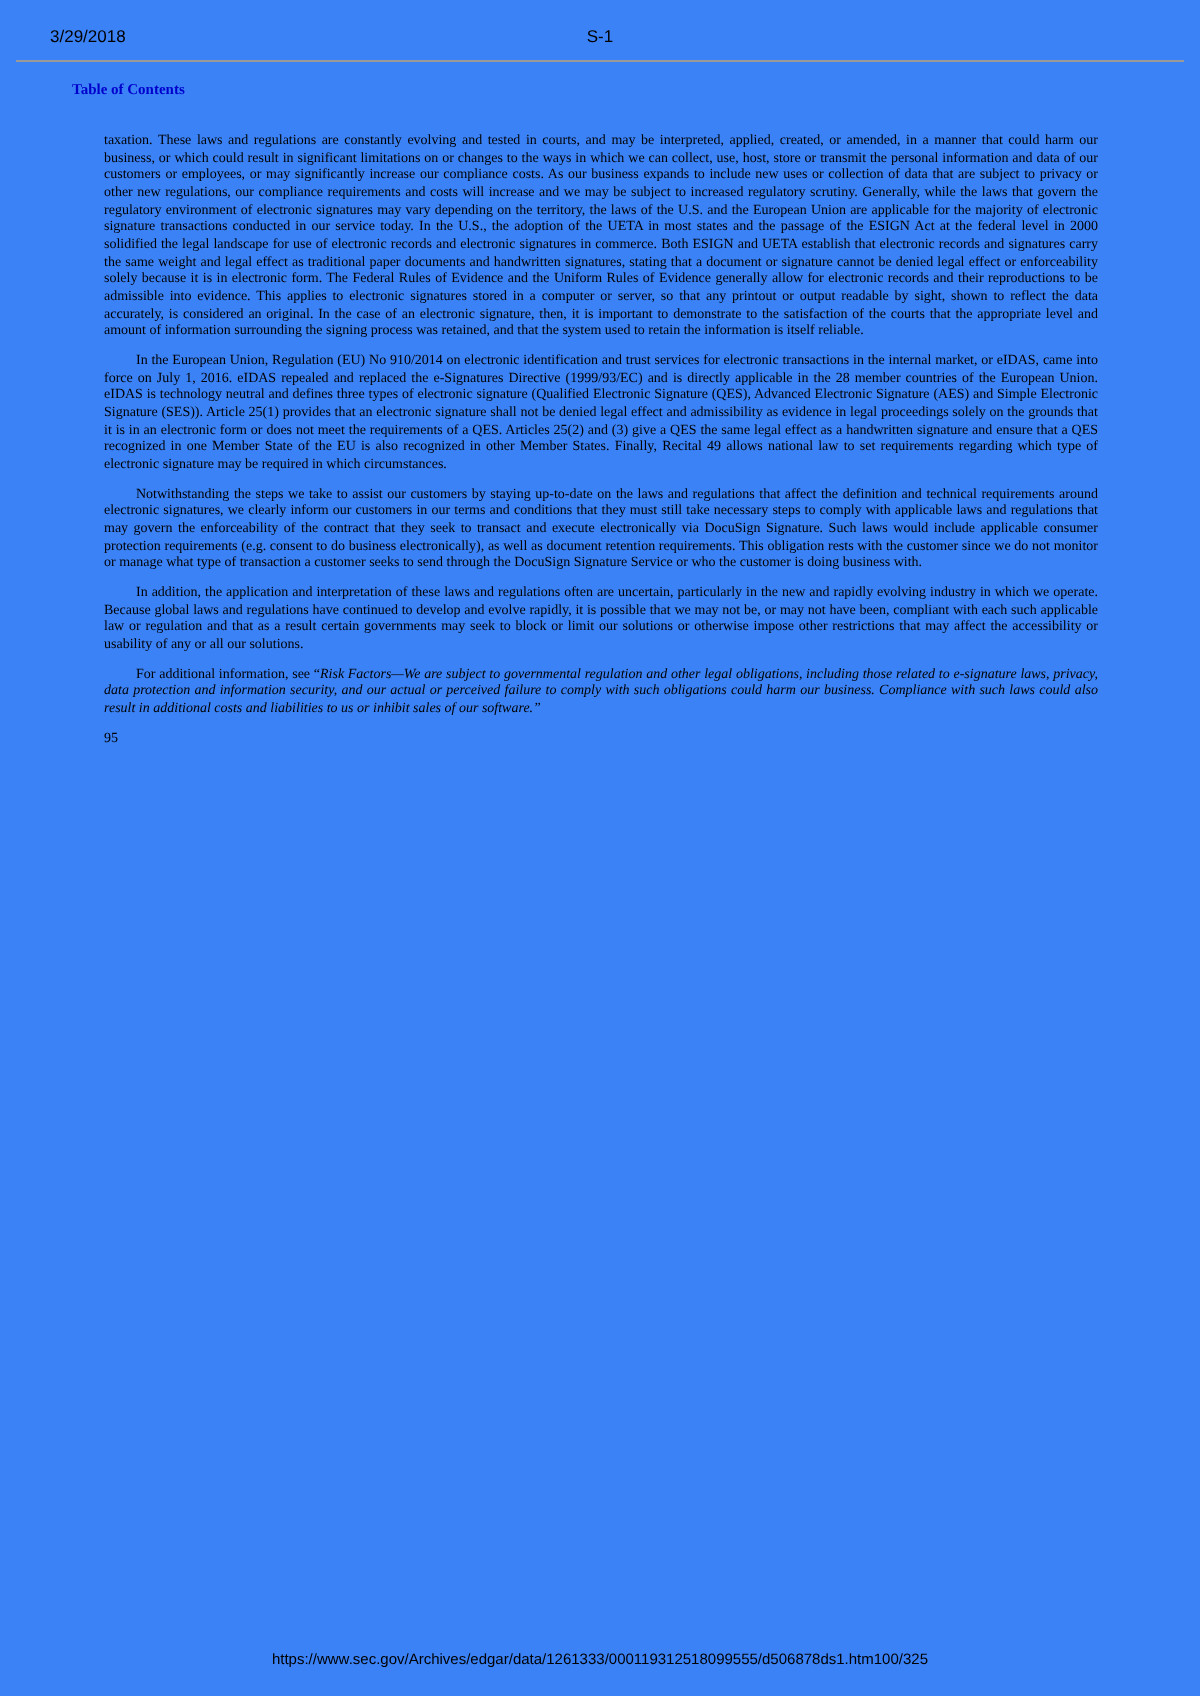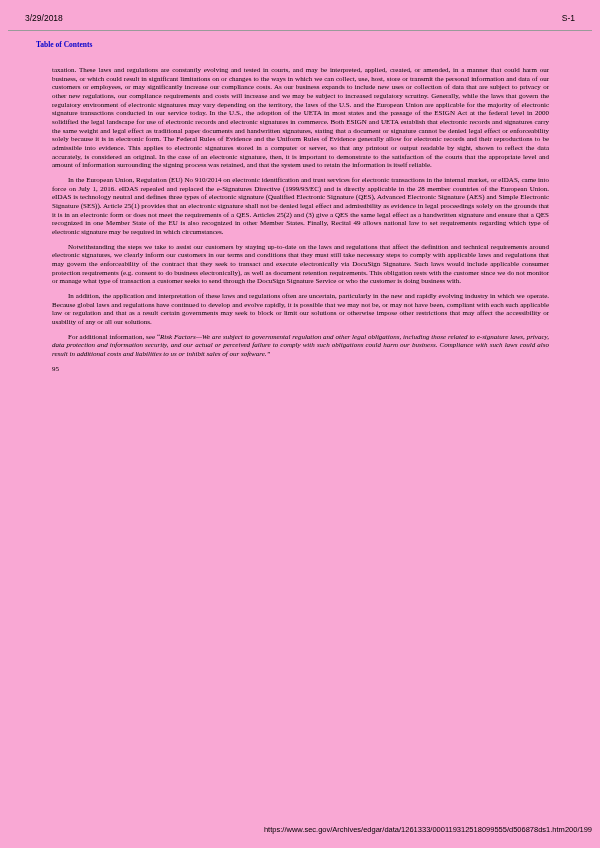--- a/index.html
+++ b/index.html
@@ -1,37 +1,37 @@
 <!DOCTYPE html>
 <html><head>
 <meta charset="utf-8">
 <style>
   html, body { margin: 0; padding: 0; background: #ffffff; }
   .page {
     position: relative;
     width: 600px;
     height: 848px;
-    background: #f9a8d4;
+    background: #3b82f6;
     color: #000000;
     font-family: "Liberation Serif", serif;
     overflow: hidden;
     box-sizing: border-box;
   }
   .print-header {
     position: absolute;
     top: 13px;
     left: 25px;
     right: 25px;
     height: 12px;
     font-family: "Liberation Sans", sans-serif;
     font-size: 8.5px;
     color: #000000;
   }
   .print-header .date { position: absolute; left: 0; top: 0; }
-  .print-header .doctype { display: block; text-align: right; }
+  .print-header .doctype { display: block; text-align: center; }
   .header-rule {
     position: absolute;
     top: 30px;
     left: 8px;
     right: 8px;
     border: none;
     border-top: 1px solid #9a9a9a;
     margin: 0;
   }
   .toc-link {
@@ -61,21 +61,21 @@
     text-align: left;
     font-size: 7px;
     margin-top: 6px;
   }
   .print-footer {
     position: absolute;
     left: 8px;
     right: 8px;
     bottom: 14px;
     display: flex;
-    justify-content: flex-end;
+    justify-content: center;
     align-items: baseline;
     font-family: "Liberation Sans", sans-serif;
     font-size: 7.5px;
     color: #000000;
   }
 </style>
 </head>
 <body>
 
 <div class="page">
@@ -93,16 +93,16 @@
     <p class="first">taxation. These laws and regulations are constantly evolving and tested in courts, and may be interpreted, applied, created, or amended, in a manner that could harm our business, or which could result in significant limitations on or changes to the ways in which we can collect, use, host, store or transmit the personal information and data of our customers or employees, or may significantly increase our compliance costs. As our business expands to include new uses or collection of data that are subject to privacy or other new regulations, our compliance requirements and costs will increase and we may be subject to increased regulatory scrutiny. Generally, while the laws that govern the regulatory environment of electronic signatures may vary depending on the territory, the laws of the U.S. and the European Union are applicable for the majority of electronic signature transactions conducted in our service today. In the U.S., the adoption of the UETA in most states and the passage of the ESIGN Act at the federal level in 2000 solidified the legal landscape for use of electronic records and electronic signatures in commerce. Both ESIGN and UETA establish that electronic records and signatures carry the same weight and legal effect as traditional paper documents and handwritten signatures, stating that a document or signature cannot be denied legal effect or enforceability solely because it is in electronic form. The Federal Rules of Evidence and the Uniform Rules of Evidence generally allow for electronic records and their reproductions to be admissible into evidence. This applies to electronic signatures stored in a computer or server, so that any printout or output readable by sight, shown to reflect the data accurately, is considered an original. In the case of an electronic signature, then, it is important to demonstrate to the satisfaction of the courts that the appropriate level and amount of information surrounding the signing process was retained, and that the system used to retain the information is itself reliable.</p>
     <p>In the European Union, Regulation (EU) No 910/2014 on electronic identification and trust services for electronic transactions in the internal market, or eIDAS, came into force on July 1, 2016. eIDAS repealed and replaced the e-Signatures Directive (1999/93/EC) and is directly applicable in the 28 member countries of the European Union. eIDAS is technology neutral and defines three types of electronic signature (Qualified Electronic Signature (QES), Advanced Electronic Signature (AES) and Simple Electronic Signature (SES)). Article 25(1) provides that an electronic signature shall not be denied legal effect and admissibility as evidence in legal proceedings solely on the grounds that it is in an electronic form or does not meet the requirements of a QES. Articles 25(2) and (3) give a QES the same legal effect as a handwritten signature and ensure that a QES recognized in one Member State of the EU is also recognized in other Member States. Finally, Recital 49 allows national law to set requirements regarding which type of electronic signature may be required in which circumstances.</p>
     <p>Notwithstanding the steps we take to assist our customers by staying up-to-date on the laws and regulations that affect the definition and technical requirements around electronic signatures, we clearly inform our customers in our terms and conditions that they must still take necessary steps to comply with applicable laws and regulations that may govern the enforceability of the contract that they seek to transact and execute electronically via DocuSign Signature. Such laws would include applicable consumer protection requirements (e.g. consent to do business electronically), as well as document retention requirements. This obligation rests with the customer since we do not monitor or manage what type of transaction a customer seeks to send through the DocuSign Signature Service or who the customer is doing business with.</p>
     <p>In addition, the application and interpretation of these laws and regulations often are uncertain, particularly in the new and rapidly evolving industry in which we operate. Because global laws and regulations have continued to develop and evolve rapidly, it is possible that we may not be, or may not have been, compliant with each such applicable law or regulation and that as a result certain governments may seek to block or limit our solutions or otherwise impose other restrictions that may affect the accessibility or usability of any or all our solutions.</p>
     <p><span>For additional information, see “</span><em>Risk Factors—We are subject to governmental regulation and other legal obligations, including those related to e-signature laws, privacy, data protection and information security, and our actual or perceived failure to comply with such obligations could harm our business. Compliance with such laws could also result in additional costs and liabilities to us or inhibit sales of our software.”</em></p>
     <div class="page-number">95</div>
   </div>
 
   <div class="print-footer">
     <span>https://www.sec.gov/Archives/edgar/data/1261333/000119312518099555/d506878ds1.htm</span>
-    <span>200/199</span>
+    <span>100/325</span>
   </div>
 
 </div>
 
 </body></html>

